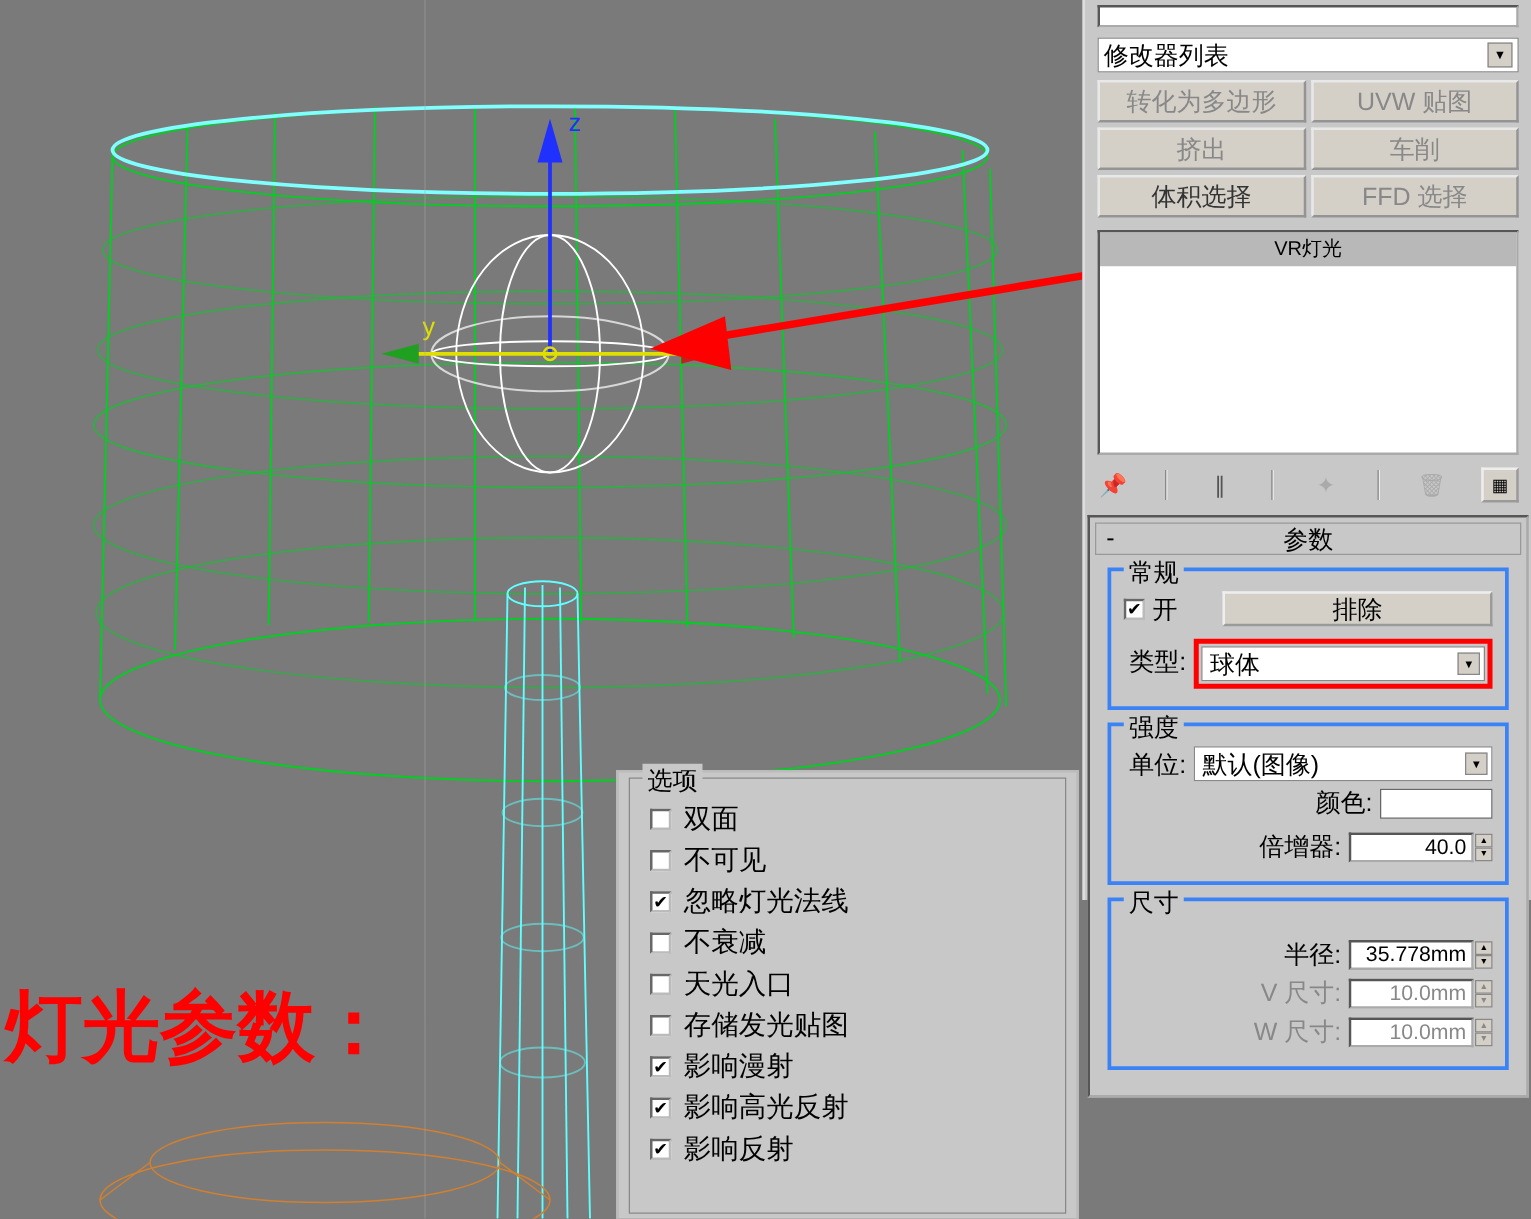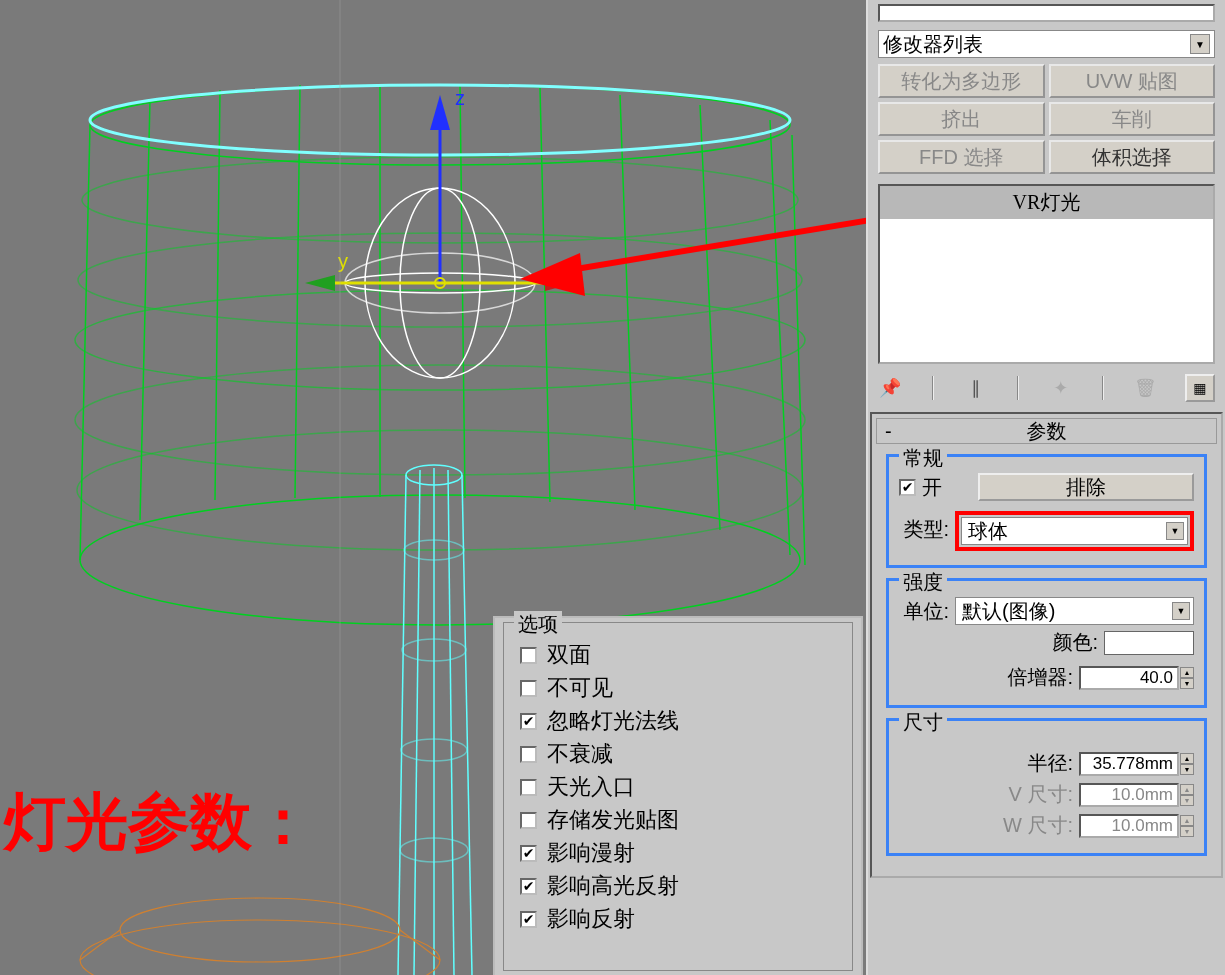--- a/index.html
+++ b/index.html
@@ -1,32 +1,32 @@
 <!DOCTYPE html>
 <html><head>
 <meta charset="utf-8">
 <style>
   * { box-sizing: border-box; margin: 0; padding: 0; font-family: "SimSun", "宋体", sans-serif; }
   body { width: 1225px; height: 975px; overflow: hidden; background: #7a7a7a; position: relative; }
   
   .viewport { position: absolute; left: 0; top: 0; width: 866px; height: 975px; background: #7a7a7a; }
   
-  .right-panel { position: absolute; left: 866px; top: 0; width: 359px; height: 975px; background: #c8c8c8; border-left: 2px solid #ddd; }
+  .right-panel { position: absolute; left: 866px; top: 0; width: 359px; height: 720px; background: #c8c8c8; border-left: 2px solid #ddd; }
   
   
   .modifier-list { margin: 8px 10px 4px 10px; }
   .dropdown { display: flex; align-items: center; background: #fff; border: 1px solid #888; height: 28px; padding: 0 4px; font-size: 20px; }
   .dropdown-btn { width: 20px; height: 20px; background: #d4d0c8; border: 1px solid #888; margin-left: auto; display:flex; align-items:center; justify-content:center; font-size:10px; }
   
   .btn-grid { display: grid; grid-template-columns: 1fr 1fr; gap: 4px; margin: 6px 10px; }
   .fake-btn { background: #d4d0c8; border: 2px outset #e8e8e8; height: 34px; display:flex; align-items:center; justify-content:center; font-size: 20px; color: #333; }
   .fake-btn.disabled { color: #888; }
   
   .stack-list { margin: 10px 10px 0 10px; background: #fff; border: 2px inset #aaa; height: 180px; }
-  .stack-item { background: #b8b8b8; padding: 3px 16px; text-align: center; font-size: 20px; font-family: Liberation Serif, serif; }
+  .stack-item { background: #b8b8b8; padding: 3px 16px; text-align: center; font-size: 16px; }
   
   .stack-toolbar { margin: 6px 10px 2px 10px; display:flex; align-items:center; gap:6px; height:36px; justify-content:space-between; }
   .tb-ico { width:26px; height:26px; display:flex; align-items:center; justify-content:center; font-size:18px; color:#555; }
   .tb-sep { width: 2px; height: 24px; border-left: 1px solid #888; border-right: 1px solid #eee; margin: 0 2px; }
   .tb-last { width:30px; height:28px; background:#d4d0c8; border: 2px outset #eee; display:flex; align-items:center; justify-content:center; }
   
   .rollout-frame { margin: 6px 2px 0 2px; border: 2px inset #aaa; background:#c8c8c8; padding-bottom: 20px; }
   .rollout-header { height: 26px; background: #c8c8c8; border: 1px solid #999; margin: 4px; position: relative; display:flex; align-items:center; justify-content:center; font-size:20px; }
   .rollout-header .minus { position:absolute; left:8px; font-size:20px; }
   
@@ -196,22 +196,22 @@
       <span>修改器列表</span>
       <span class="dropdown-btn">▼</span>
     </div>
   </div>
 
   <div class="btn-grid">
     <div class="fake-btn disabled">转化为多边形</div>
     <div class="fake-btn disabled">UVW 贴图</div>
     <div class="fake-btn disabled">挤出</div>
     <div class="fake-btn disabled">车削</div>
+    <div class="fake-btn">体积选择</div>
     <div class="fake-btn disabled">FFD 选择</div>
-    <div class="fake-btn">体积选择</div>
   </div>
 
   <div class="stack-list">
     <div class="stack-item">VR灯光</div>
   </div>
 
   <div class="stack-toolbar">
     <span class="tb-ico">📌</span>
     <span class="tb-sep"></span>
     <span class="tb-ico">∥</span>

